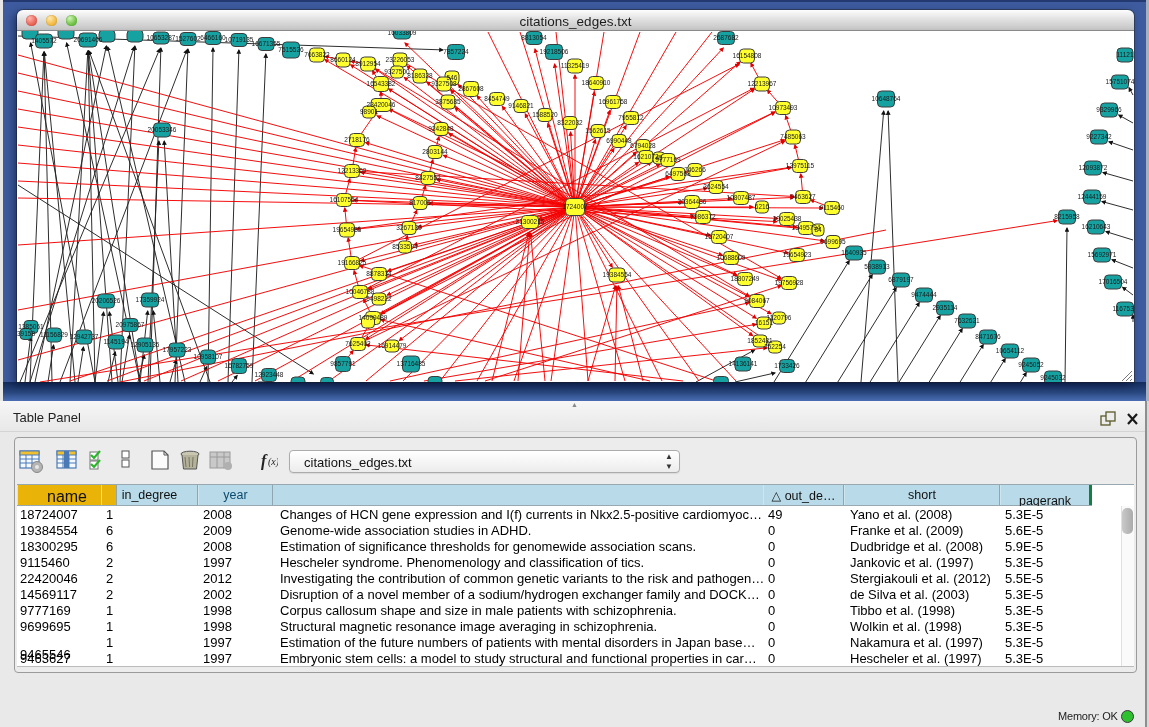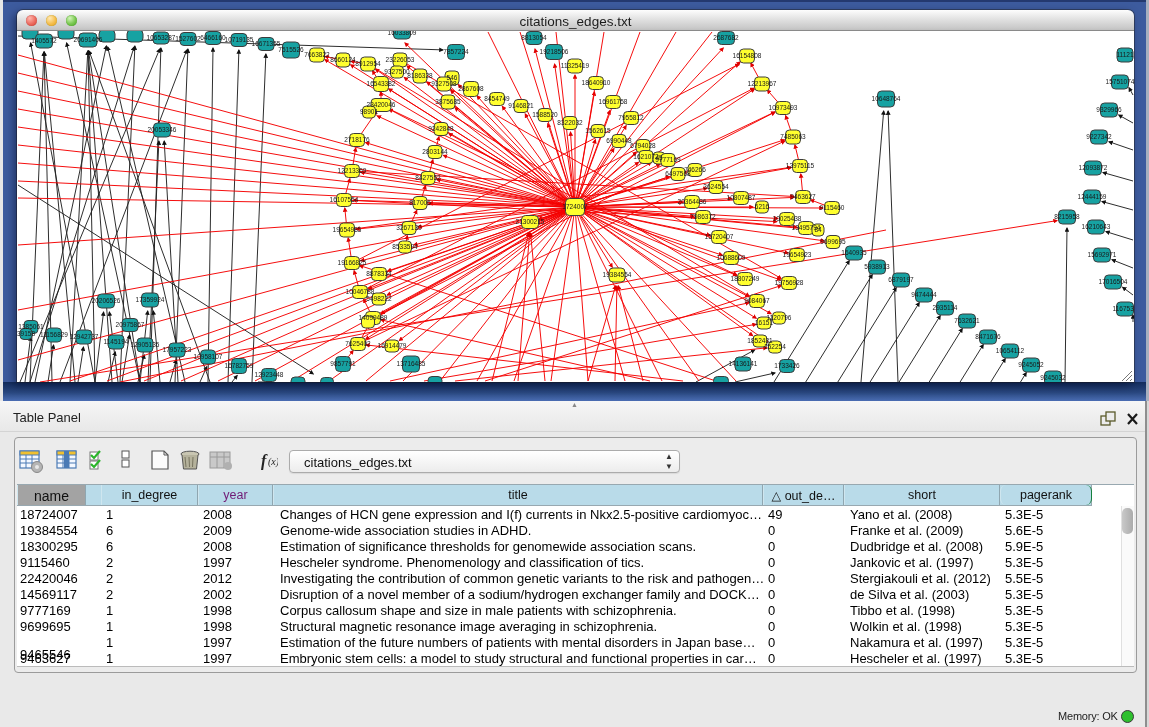--- a/index.html
+++ b/index.html
@@ -617,27 +617,26 @@
       <circle cx="210" cy="18" r="4" fill="#b0b0b0"></circle>
       <text x="243" y="18" font-family="Liberation Serif,serif" font-style="italic" font-weight="700" font-size="16" fill="#222">f</text>
       <text x="250" y="17" font-family="Liberation Serif,serif" font-style="italic" font-size="10" fill="#222">(x)</text>
     </svg>
   <div id="tooldrop">
       <div class="dt">citations_edges.txt</div>
       <div class="st">▲<br>▼</div>
     </div>
   <div id="thead-wrap"></div>
   <div style="position:absolute;left:17px;top:83px;width:1075px;height:22px;background:#b9dbe9;border:1px solid #98a8b0;border-left:none;">
-<div style="position:absolute;left:0px;top:0;width:69px;height:20px;background:#a3a3a3;border-right:1px solid #8fa6b0;border-left:1px solid #cfe6ef;text-align:center;padding-top:3px;font-size:14px;color:#111;">name</div>
+<div style="position:absolute;left:0px;top:0;width:100px;height:20px;background:#eab308;border-right:1px solid #8fa6b0;border-left:1px solid #cfe6ef;text-align:center;padding-top:3px;font-size:16px;color:#111;">name</div>
 <div style="position:absolute;left:84px;top:0;width:97px;height:20px;border-right:1px solid #8fa6b0;border-left:1px solid #cfe6ef;text-align:center;padding-top:3px;font-size:12.5px;color:#111;">in_degree</div>
-<div style="position:absolute;left:181px;top:0;width:75px;height:20px;border-right:1px solid #8fa6b0;border-left:1px solid #cfe6ef;text-align:center;padding-top:3px;font-size:12.5px;color:#701a75;">year</div>
-<div style="position:absolute;left:256px;top:0;width:490px;height:20px;border-right:1px solid #8fa6b0;border-left:1px solid #cfe6ef;text-align:center;padding-top:3px;font-size:12.5px;color:#111;">title</div>
+<div style="position:absolute;left:181px;top:0;width:75px;height:20px;border-right:1px solid #8fa6b0;border-left:1px solid #cfe6ef;text-align:center;padding-top:3px;font-size:12.5px;color:#0c4a6e;">year</div>
 <div style="position:absolute;left:746px;top:0;width:81px;height:20px;border-right:1px solid #8fa6b0;border-left:1px solid #cfe6ef;text-align:center;padding-top:3px;font-size:12.5px;color:#111;">△ out_de…</div>
 <div style="position:absolute;left:827px;top:0;width:156px;height:20px;border-right:1px solid #8fa6b0;border-left:1px solid #cfe6ef;text-align:center;padding-top:3px;font-size:12.5px;color:#111;">short</div>
-<div style="position:absolute;left:983px;top:0;width:92px;height:20px;border-right:1px solid #15803d;border-left:1px solid #cfe6ef;text-align:center;padding-top:3px;font-size:12.5px;color:#111;border-radius:6px;">pagerank</div>
+<div style="position:absolute;left:983px;top:0;width:92px;height:20px;border-right:3px solid #15803d;border-left:1px solid #cfe6ef;text-align:center;padding-top:9px;font-size:12.5px;color:#111;">pagerank</div>
 </div>
   <div style="position:absolute;left:17px;top:105px;width:1104px;height:160px;background:#fff;"></div>
     <div style="position:absolute;left:1092px;top:83px;width:42px;height:22px;background:#fff;border-top:1px solid #98a8b0;"></div>
     <div style="position:absolute;left:0;top:0;">
       <div class="trow" style="top:105px;">
         <span style="left:20px;">18724007</span>
         <span style="left:106px;">1</span>
         <span style="left:203px;">2008</span>
         <span style="left:280px;">Changes of HCN gene expression and I(f) currents in Nkx2.5-positive cardiomyoc…</span>
         <span style="left:768px;">49</span>

